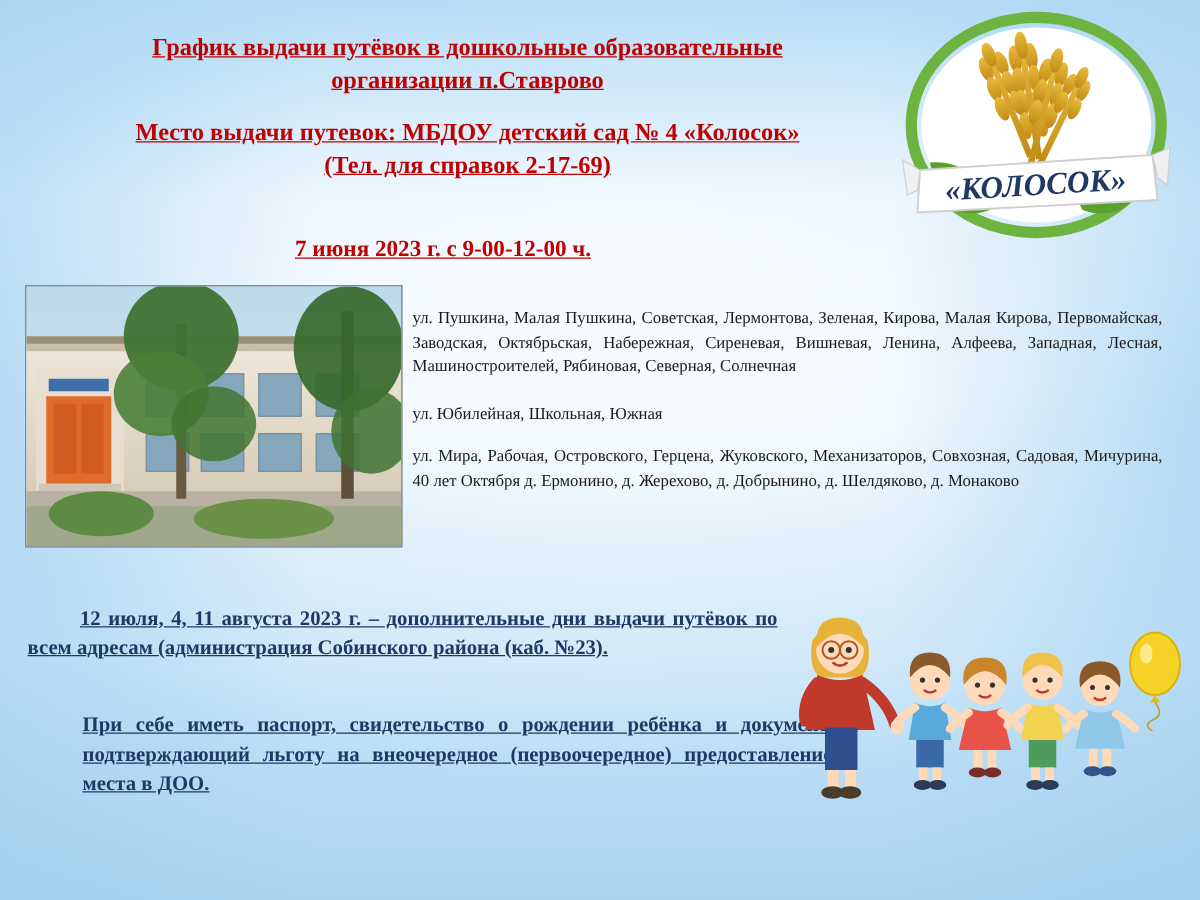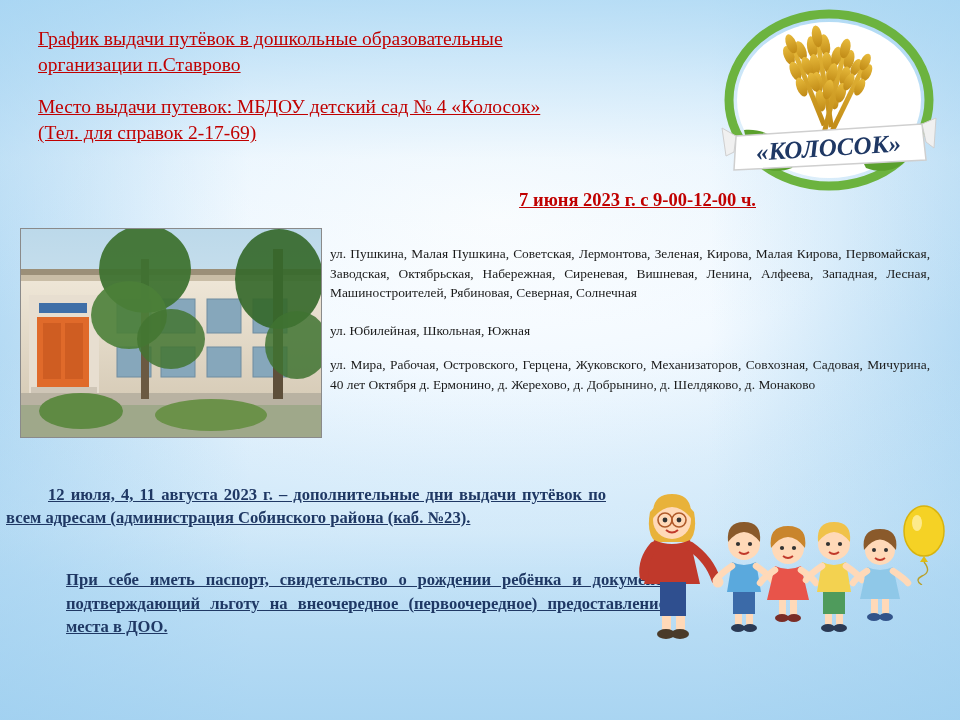--- a/index.html
+++ b/index.html
@@ -34,39 +34,39 @@
     pointer-events: none;
   }
   .slide > * { position: relative; }
 
   
   .title-block {
     position: absolute;
     left: 38px;
     top: 26px;
     width: 672px;
-    text-align: left;
+    text-align: center;
     color: #c00000;
-    font-weight: normal;
+    font-weight: bold;
     font-size: 19.5px;
     line-height: 1.32;
   }
   .title-block .l1 { text-decoration: underline; }
   .title-block .l2 { text-decoration: underline; }
   .title-gap { height: 17px; }
   .place-line { text-decoration: underline; }
   .phone-line { text-decoration: underline; }
 
   
   .date-line {
     position: absolute;
     left: 236px;
     top: 190px;
     width: 520px;
-    text-align: right;
+    text-align: left;
     color: #c00000;
     font-weight: bold;
     font-size: 18.5px;
     text-decoration: underline;
   }
 
   
   .photo {
     position: absolute;
     left: 20px;
@@ -90,21 +90,21 @@
     line-height: 1.47;
     text-align: justify;
   }
   .streets p { margin: 12px 0 14px 0; }
   .streets p:last-child { margin-bottom: 0; }
   .street-gap-1 { margin-bottom: 18px !important; }
 
   
   .note-extra {
     position: absolute;
-    left: 6px;
+    left: 22px;
     top: 484px;
     width: 600px;
     color: #1f3864;
     font-weight: bold;
     font-size: 16.6px;
     line-height: 1.38;
     text-align: justify;
     text-indent: 42px;
     text-decoration: underline;
   }

